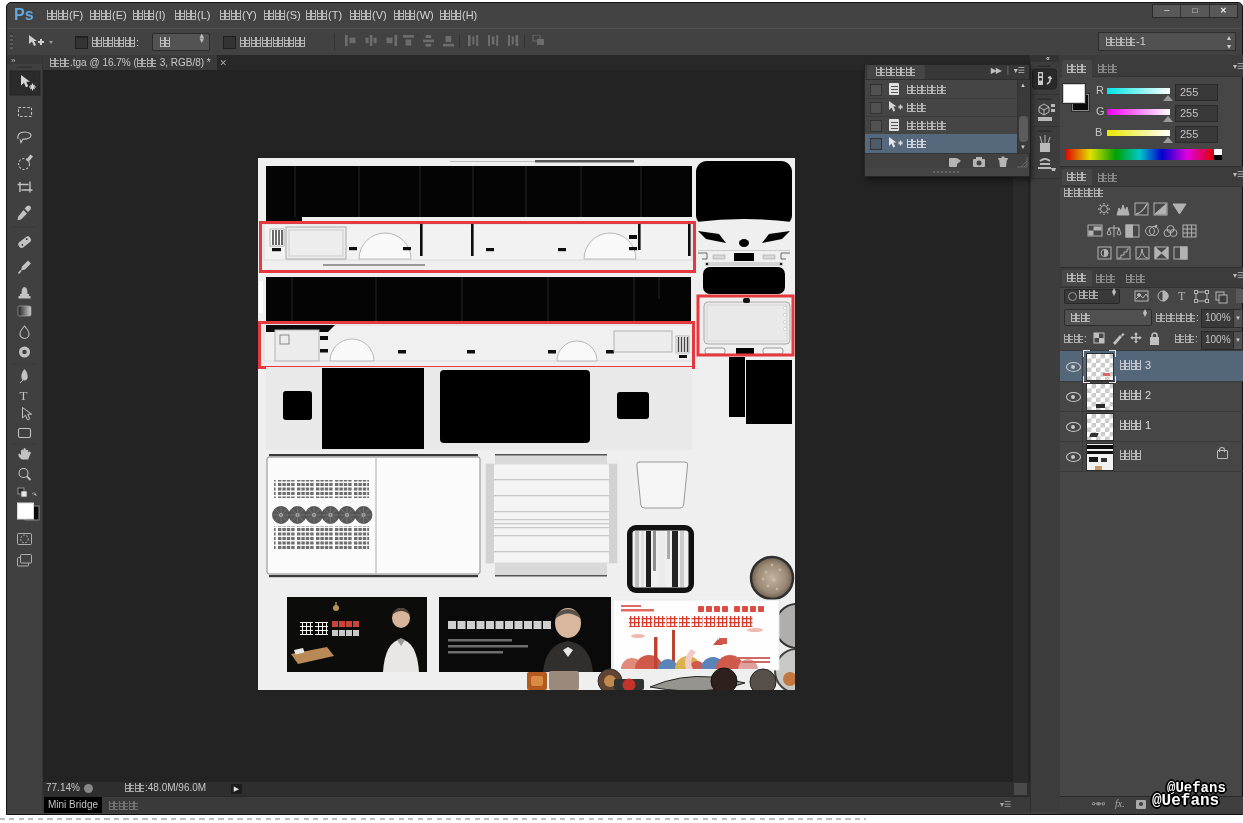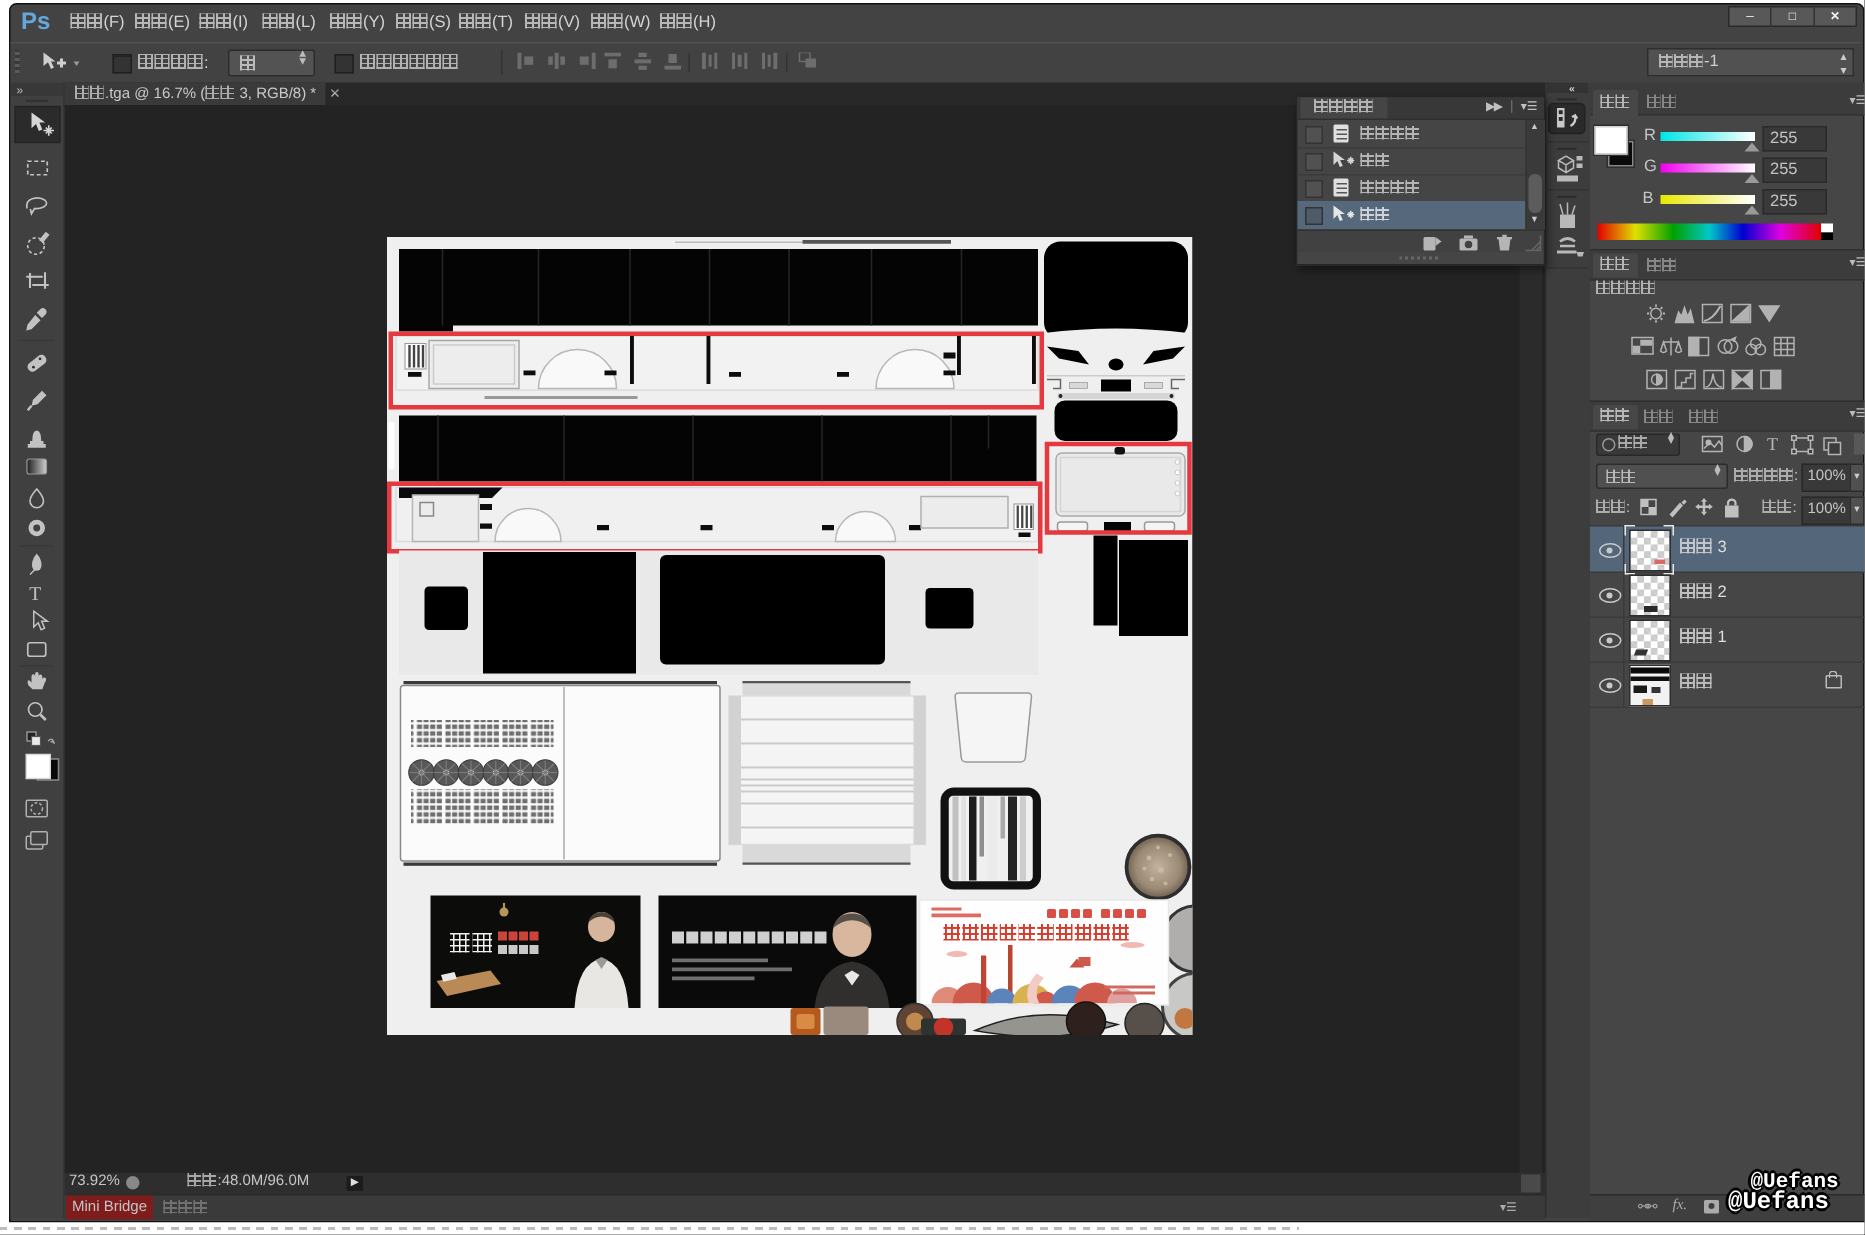--- a/index.html
+++ b/index.html
@@ -564,30 +564,30 @@
     <circle cx="371" cy="527" r="6.5" fill="#c23429"></circle>
     <path d="M392,529 q30,-13 62,-10 q18,2 33,6 q-28,9 -60,8 q-20,-1 -35,-4 z" fill="#95948e" stroke="#222"></path>
     <circle cx="466" cy="523" r="13" fill="#2e211d" stroke="#111"></circle>
     <circle cx="505" cy="524" r="13" fill="#57504a" stroke="#222"></circle>
     </g>
   </svg>
 </div>
 
 <div class="a" id="status" style="left:43px;top:782px;width:987px;height:14px;background:#2e2e2e;
      color:#c6c6c6;font-size:10px;line-height:14px;">
-  <span style="position:absolute;left:3px;">73.92%</span>
+  <span style="position:absolute;left:3px;">77.14%</span>
   <span style="position:absolute;left:41px;top:2px;width:9px;height:9px;border-radius:50%;background:#888;"></span>
   <span style="position:absolute;left:82px;font-weight:normal;"><i class="z s"></i><i class="z s"></i>:48.0M/96.0M</span>
   <span style="position:absolute;left:188px;top:2px;width:11px;height:10px;background:#1c1c1c;color:#ddd;
         font-size:7px;line-height:10px;text-align:center;">▶</span>
 </div>
 <div class="a" style="left:1014px;top:783px;width:13px;height:12px;background:#4a4a4a;z-index:3;"></div>
 <div class="a" id="btabs" style="left:43px;top:796px;width:987px;height:16px;background:#3a3a3a;
      border-top:1px solid #2a2a2a;color:#c3c3c3;font-size:10px;">
-  <span style="position:absolute;left:1px;top:0;width:58px;height:16px;background:#7f1d1d;
+  <span style="position:absolute;left:1px;top:0;width:58px;height:16px;background:#000000;
         text-align:center;line-height:16px;">Mini Bridge</span>
   <span style="position:absolute;left:66px;top:3px;color:#7f7f7f;"><i class="z s"></i><i class="z s"></i><i class="z s"></i></span>
   <span style="position:absolute;left:957px;top:4px;color:#aaa;font-size:8px;">▾☰</span>
 </div>
 
 <div class="a" id="dock" style="left:1030px;top:55px;width:29px;height:757px;background:#3d3d3d;
      border-left:1px solid #2e2e2e;border-right:1px solid #2e2e2e;"></div>
 <svg class="a" style="left:1030px;top:55px;z-index:2;" width="29" height="130" viewBox="0 0 29 130">
   <rect x="0" y="0" width="29" height="7" fill="#333"></rect>
   <text x="16" y="6" fill="#ccc" font-size="7" font-weight="bold">«</text>

